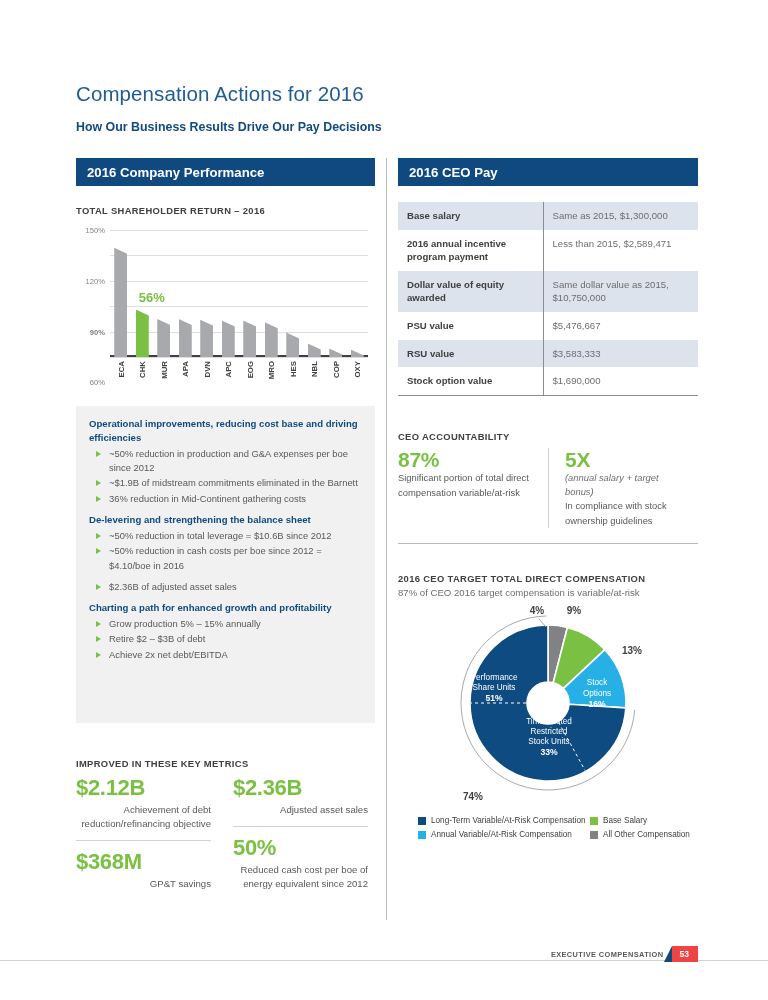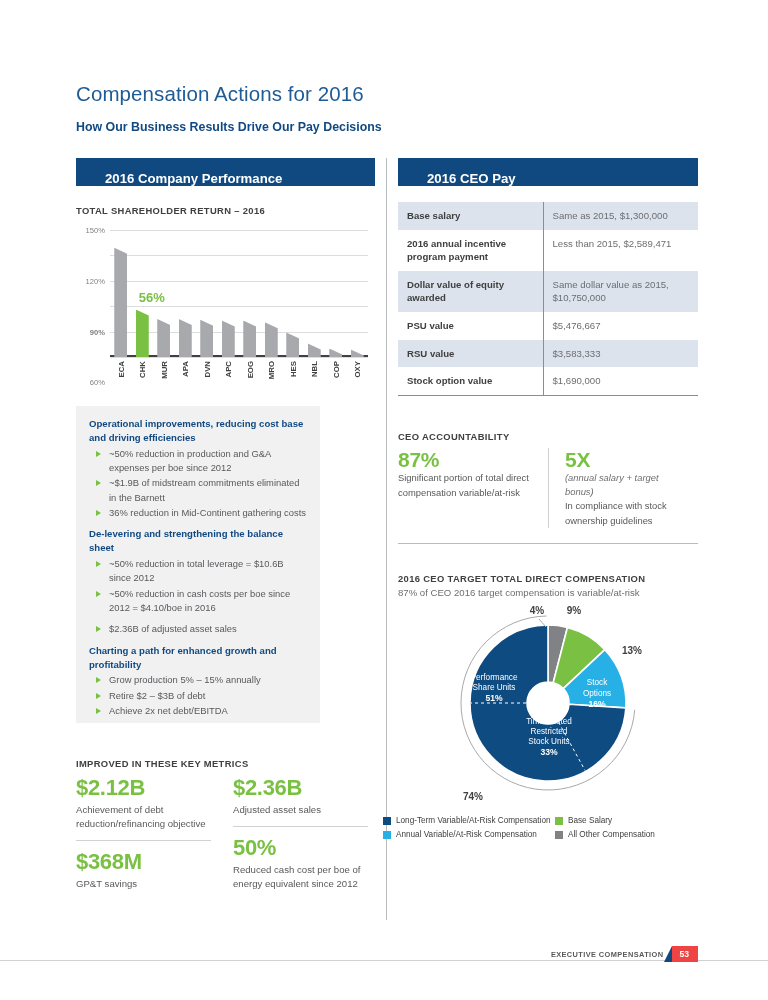--- a/index.html
+++ b/index.html
@@ -20,21 +20,21 @@
   }
   .page-subtitle {
     position: absolute; left: 76px; top: 120px;
     font-size: 12.4px; font-weight: bold; color: #114a82;
   }
 
   
   .banner {
     position: absolute; height: 28px; background: #10497f;
     color: #fff; font-size: 13.2px; font-weight: bold;
-    display: flex; align-items: flex-end; padding-left: 29px;
+    display: flex; align-items: center; padding-left: 11px;
   }
   #banner-left  { left: 76px;  top: 158px; width: 299px; }
   #banner-right { left: 398px; top: 158px; width: 300px; }
 
   
   .col-divider {
     position: absolute; left: 386px; top: 158px;
     width: 1px; height: 762px; background: #b9bcbe;
   }
 
@@ -64,21 +64,21 @@
   .xtick {
     position: absolute; top: 100%; margin-top: 4px;
     font-size: 7.8px; font-weight: bold; color: #404041;
     writing-mode: vertical-rl; text-orientation: mixed;
     transform: rotate(180deg); transform-origin: center;
     white-space: nowrap;
   }
 
   
   .bullet-box {
-    position: absolute; left: 76px; top: 406px; width: 244px; height: 317px;
+    position: absolute; left: 76px; top: 406px; width: 299px; height: 317px;
     background: #f1f1f2; padding: 11px 13px 0 13px;
   }
   .bb-head {
     font-size: 9.6px; font-weight: bold; color: #114a82;
     line-height: 1.45; margin-bottom: 2px;
   }
   .bb-group { margin-bottom: 7px; }
   .bb-item {
     display: flex; font-size: 9.4px; color: #58595b;
     line-height: 1.52; margin-bottom: 1px; padding-left: 7px;
@@ -92,21 +92,21 @@
 
   
   #km-label { position: absolute; left: 76px; top: 758px; }
   .km-col { position: absolute; width: 135px; }
   #km-left  { left: 76px;  top: 776px; }
   #km-right { left: 233px; top: 776px; }
   .km-big {
     font-size: 22px; font-weight: bold; color: #7ac143; line-height: 1.12;
     letter-spacing: -.3px;
   }
-  .km-desc { font-size: 9.6px; color: #58595b; line-height: 1.5; margin-top: 2px; }
+  .km-desc { font-size: 9.6px; color: #58595b; line-height: 1.5; margin-top: 2px; text-align: right; }
   .km-rule { height: 1px; background: #d0d2d3; margin: 9px 0 9px 0; }
 
   
   .ceo-table {
     position: absolute; left: 398px; top: 202px; width: 300px;
     border-collapse: collapse; font-size: 9.6px;
   }
   .ceo-table td { padding: 7px 10px 7px 9px; vertical-align: top; line-height: 1.42; }
   .ceo-table td.k { font-weight: bold; color: #404041; width: 145px; border-right: 1px solid #8b8d8f; }
   .ceo-table td.v { color: #6d6e71; }
@@ -121,21 +121,21 @@
   .acc-big { font-size: 21px; font-weight: bold; color: #7ac143; line-height: 1.1; letter-spacing: -.3px; }
   .acc-it { font-size: 9.4px; font-style: italic; color: #6d6e71; line-height: 1.5; }
   .acc-desc { font-size: 9.4px; color: #58595b; line-height: 1.55; }
   .acc-rule { position: absolute; left: 398px; top: 543px; width: 300px; height: 1px; background: #b9bcbe; }
 
   
   #dn-label { position: absolute; left: 398px; top: 573px; }
   #dn-sub { position: absolute; left: 398px; top: 587px; font-size: 9.6px; color: #6d6e71; }
   .donut-area { position: absolute; left: 398px; top: 600px; width: 300px; height: 210px; }
 
-  .legend { position: absolute; left: 383px; top: 816px; width: 300px; font-size: 8.2px; color: #404041; }
+  .legend { position: absolute; left: 418px; top: 816px; width: 300px; font-size: 8.2px; color: #404041; }
   .legend-row { display: flex; margin-bottom: 5px; }
   .legend-item { display: flex; align-items: center; }
   .legend-item.c1 { width: 172px; }
   .legend-sw { width: 8px; height: 8px; margin-right: 5px; flex: 0 0 auto; }
 
   
   .footer-rule { position: absolute; left: 0; top: 960px; width: 768px; height: 1px; background: #d0d2d3; }
   .footer { position: absolute; right: 70px; top: 946px; display: flex; align-items: center; }
   .footer-text { font-size: 7.4px; font-weight: bold; color: #58595b; letter-spacing: .4px; margin-right: 2px; }
   .footer-tab {

